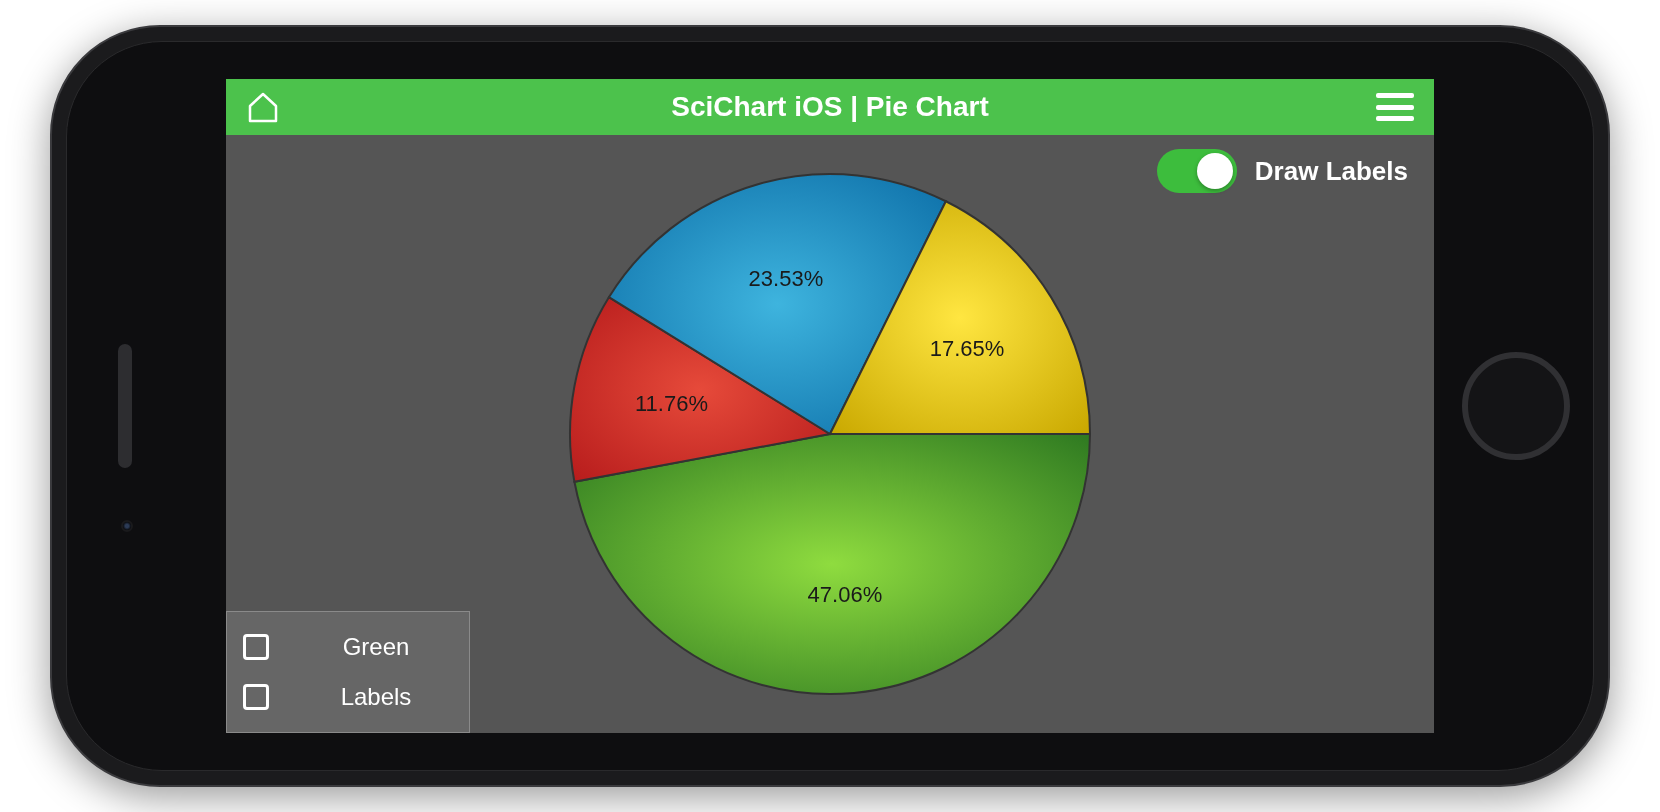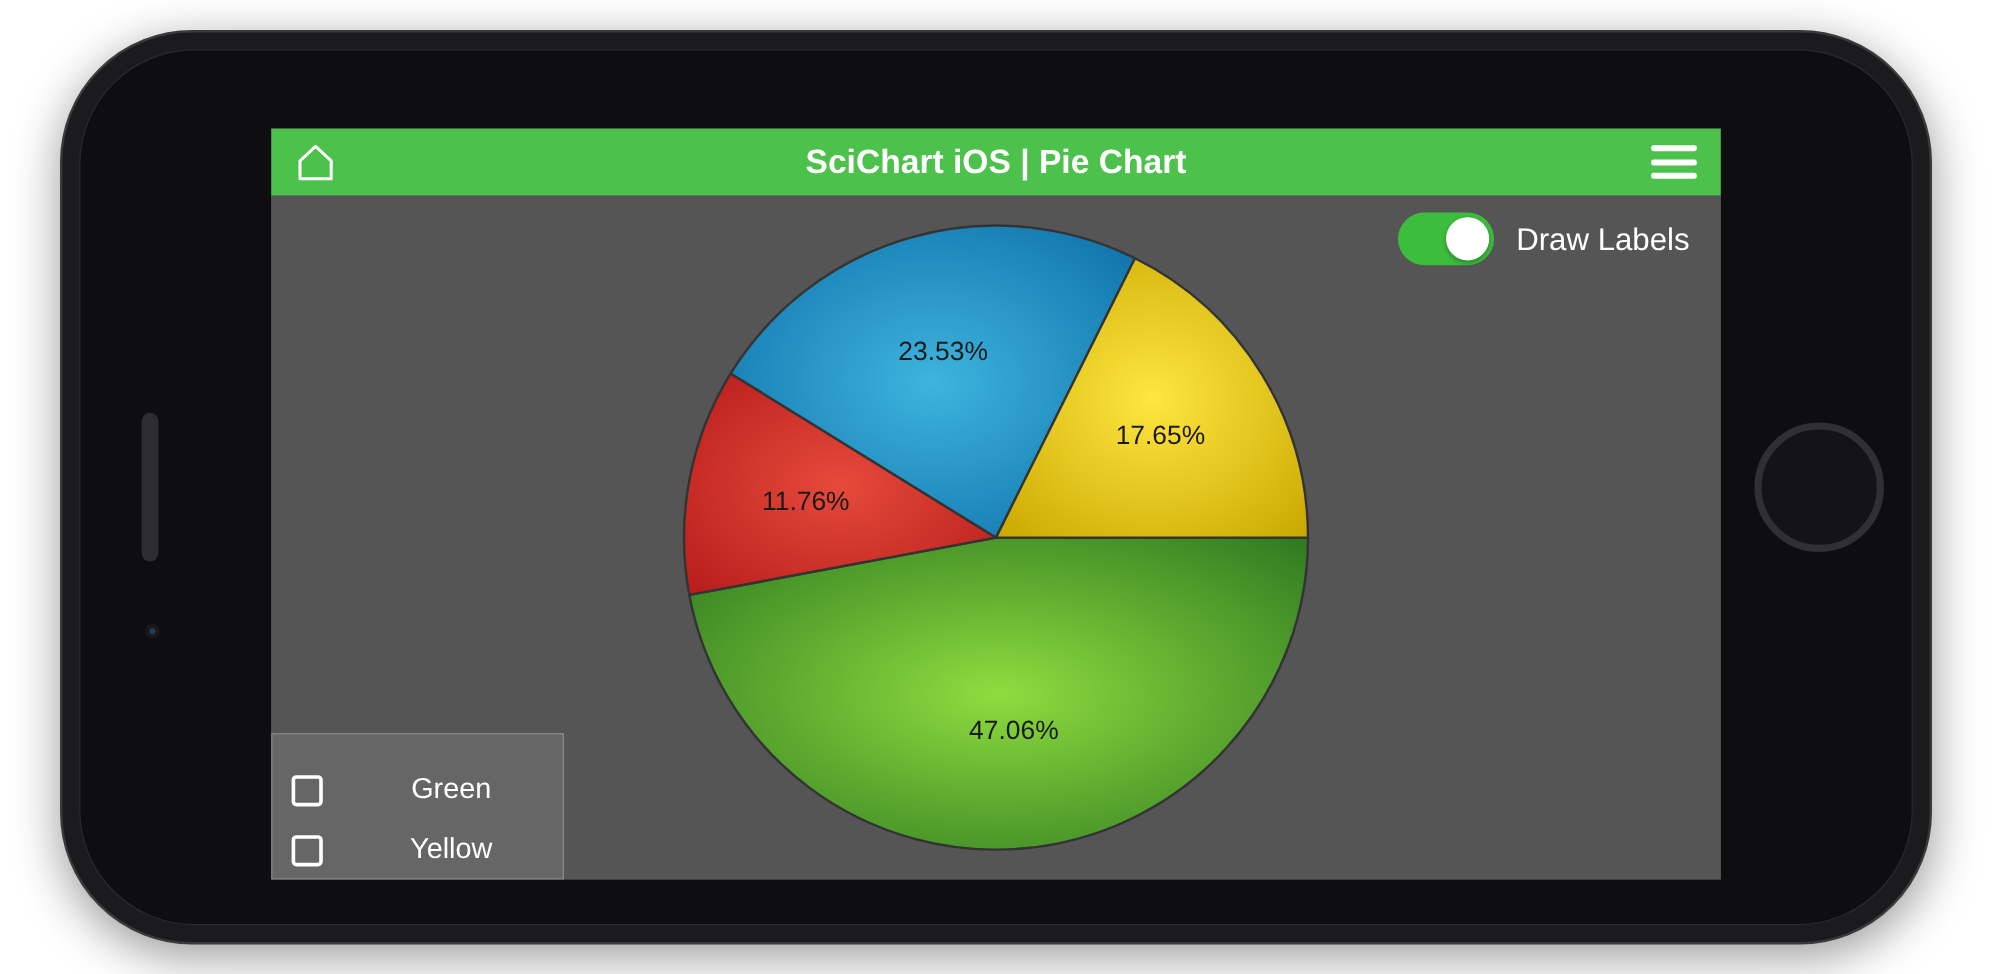--- a/index.html
+++ b/index.html
@@ -67,21 +67,20 @@
     background: #141416;
   }
   .screen {
     position: absolute;
     left: 174px;
     right: 174px;
     top: 52px;
     bottom: 52px;
     background: #555555;
     overflow: hidden;
-    margin-top: 28px;
   }
   .navbar {
     position: absolute;
     left: 0; right: 0; top: 0;
     height: 56px;
     background: #4cc24c;
     display: flex;
     align-items: center;
     justify-content: center;
     color: #fff;
@@ -159,34 +158,34 @@
     top: 4px;
     width: 36px;
     height: 36px;
     background: #fff;
     border-radius: 50%;
     box-shadow: 0 2px 4px rgba(0,0,0,0.3);
   }
   .toggle-label {
     color: #fff;
     font-size: 26px;
-    font-weight: 400;
+    font-weight: 700;
   }
   .legend {
     position: absolute;
     left: 0;
     bottom: 0;
     width: 244px;
     background: #666666;
     border: 1px solid #8a8a8a;
     padding: 10px 0;
   }
   .legend-row {
     display: flex;
-    align-items: flex-end;
+    align-items: center;
     height: 50px;
     padding: 0 16px;
     gap: 40px;
   }
   .legend-check {
     width: 26px;
     height: 26px;
     border: 3px solid #fff;
     border-radius: 4px;
     flex: 0 0 auto;
@@ -269,20 +268,20 @@
           <span class="toggle-label">Draw Labels</span>
         </div>
 
         <div class="legend">
           <div class="legend-row">
             <div class="legend-check"></div>
             <div class="legend-text">Green</div>
           </div>
           <div class="legend-row">
             <div class="legend-check"></div>
-            <div class="legend-text">Yellow</div>
+            <div class="legend-text">Labels</div>
           </div>
         </div>
 
       </div>
     </div>
   </div>
 </div>
 
 </body></html>

